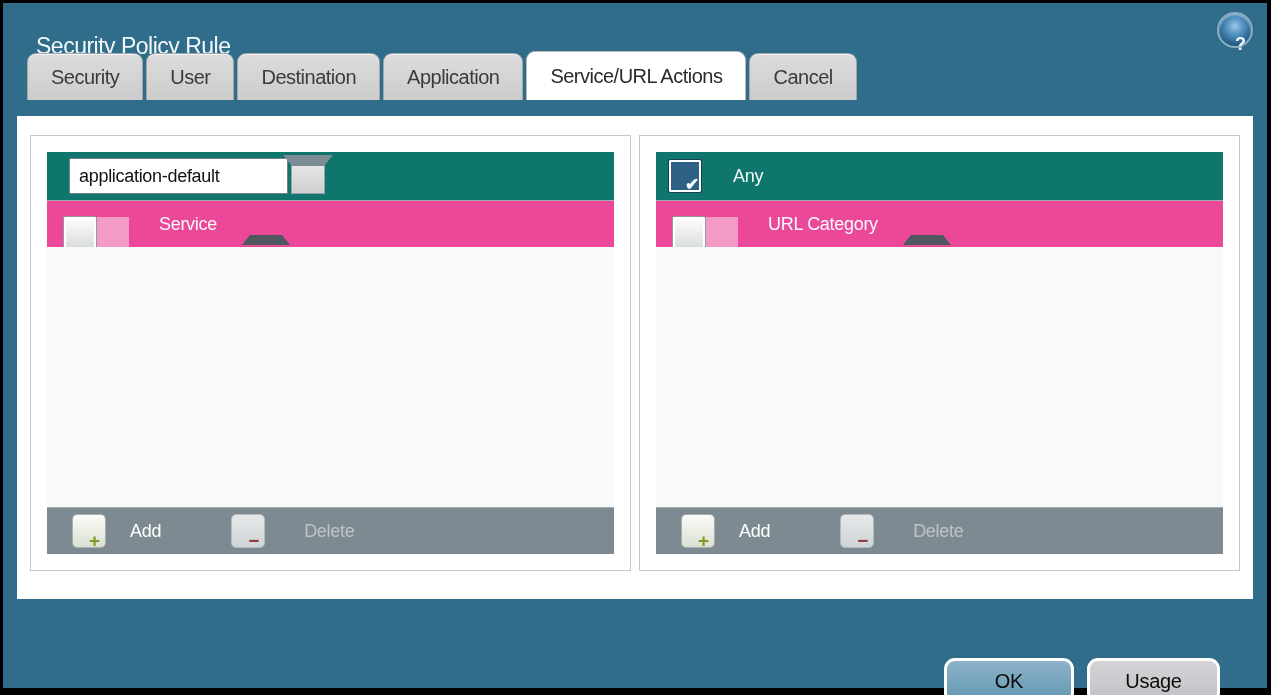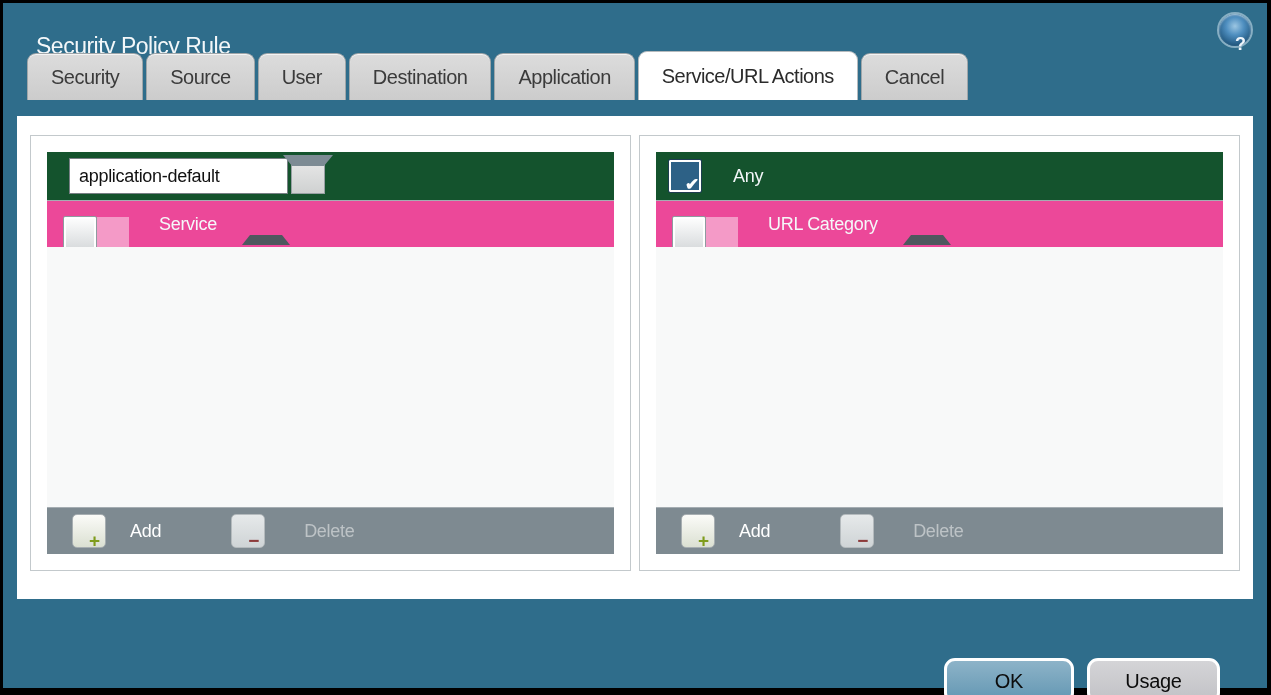--- a/index.html
+++ b/index.html
@@ -51,21 +51,21 @@
   .content {
     position:absolute; left:14px; right:14px; top:113px; height:483px;
     background:#ffffff; padding:19px 13px 0 13px;
     display:flex; gap:8px; z-index:1;
   }
   .panel {
     flex:1; height:436px; display:flex; flex-direction:column;
     border:1px solid #c3c9cc;
   }
   .panel-top {
-    height:48px; background:#14532d; flex:0 0 48px;
+    height:48px; background:#0f766e; flex:0 0 48px;
     display:flex; align-items:center; padding:0 6px;
   }
   .col-header {
     height:47px; flex:0 0 47px; background:#ec4899;
     border-top:1px solid #a5adb2;
     display:flex; align-items:center;
   }
   .cb-cell { width:34px; display:flex; justify-content:center; align-items:center; align-self:stretch; }
   .col-divider { width:1px; align-self:stretch; background:rgba(255,255,255,0.45); }
   .col-label-wrap { display:flex; align-items:center; padding-left:14px; gap:9px; }
@@ -152,21 +152,20 @@
 
 <div class="dialog">
 
   <div class="titlebar">
     <div class="title">Security Policy Rule</div>
     <div class="help-btn">?</div>
   </div>
 
   <div class="tabrow">
     <div class="tab">Security</div>
-    <div class="tab">Source</div>
     <div class="tab">User</div>
     <div class="tab">Destination</div>
     <div class="tab">Application</div>
     <div class="tab active">Service/URL Actions</div>
     <div class="tab">Cancel</div>
   </div>
 
   <div class="content">
 
     <div class="panel">

